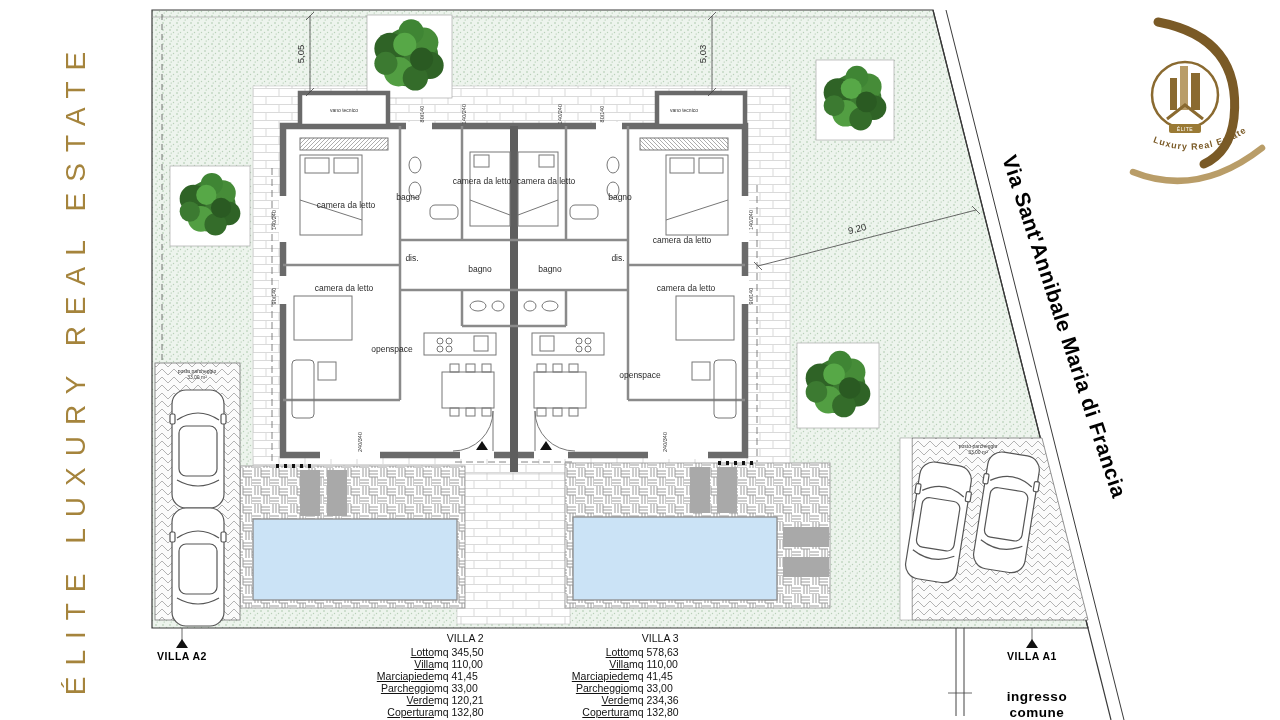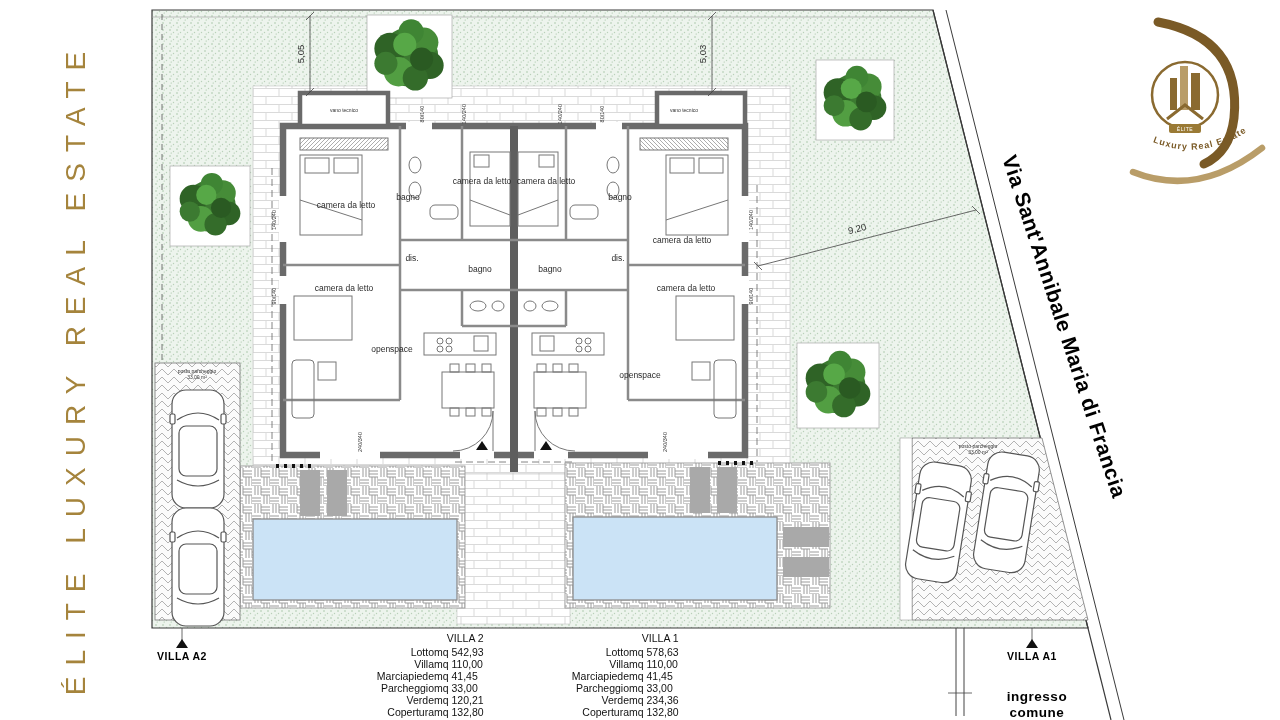--- a/index.html
+++ b/index.html
@@ -14,21 +14,21 @@
   .marker{font-size:10.5px;font-weight:700;fill:#000;letter-spacing:.5px;}
   .streettxt{font-size:21px;font-weight:700;fill:#000;letter-spacing:.5px;}
   .entrtxt{font-size:13.5px;font-weight:700;fill:#000;letter-spacing:.5px;}
   .logotag{font-size:9px;font-weight:700;fill:#7a5a26;letter-spacing:1px;}
   .logobanner{font-size:5px;fill:#fff;letter-spacing:.5px;}
   #brand{position:absolute;left:76px;top:368px;transform:translate(-50%,-50%) rotate(-90deg);
          white-space:nowrap;color:#a5843c;font-size:28px;letter-spacing:11px;font-weight:400;}
   .vtable{position:absolute;font-size:10.5px;line-height:12px;color:#111;text-align:right;}
   .t-title{margin-bottom:2px;}
   .t-row{display:flex;}
-  .t-label{width:64px;}
+  .t-label{width:64px;text-decoration:underline;}
 </style>
 </head>
 <body>
 
 <div id="brand">ÉLITE LUXURY REAL ESTATE</div>
 
 <svg id="plan-svg" width="1280" height="720" viewBox="0 0 1280 720">
   <defs>
     <pattern id="stipple" width="7" height="7" patternUnits="userSpaceOnUse">
       <rect width="7" height="7" fill="#edf4ed"></rect>
@@ -309,21 +309,21 @@
     <text class="logobanner" x="1185" y="130.5" text-anchor="middle">ÉLITE</text>
     <path id="tagArc" d="M1140,136 Q1195,166 1250,130" fill="none" stroke="none"></path>
     <text class="logotag"><textPath href="#tagArc" startOffset="14">Luxury Real Estate</textPath></text>
   </g>
 </svg>
 
 <div class="vtable" style="left:370px;top:632px">
   <div class="t-title">VILLA 2</div>
   <div class="t-row">
       <span class="t-label">Lotto</span>
-      <span class="t-val">mq 542,93</span>
+      <span class="t-val">mq 345,50</span>
     </div>
   <div class="t-row">
       <span class="t-label">Villa</span>
       <span class="t-val">mq 110,00</span>
     </div>
   <div class="t-row">
       <span class="t-label">Marciapiede</span>
       <span class="t-val">mq  41,45</span>
     </div>
   <div class="t-row">
@@ -334,21 +334,21 @@
       <span class="t-label">Verde</span>
       <span class="t-val">mq 120,21</span>
     </div>
   <div class="t-row">
       <span class="t-label">Copertura Villa</span>
       <span class="t-val">mq 132,80</span>
     </div>
 </div>
 
 <div class="vtable" style="left:565px;top:632px">
-  <div class="t-title">VILLA 1</div>
+  <div class="t-title">VILLA 3</div>
   <div class="t-row">
       <span class="t-label">Lotto</span>
       <span class="t-val">mq 578,63</span>
     </div>
   <div class="t-row">
       <span class="t-label">Villa</span>
       <span class="t-val">mq 110,00</span>
     </div>
   <div class="t-row">
       <span class="t-label">Marciapiede</span>

